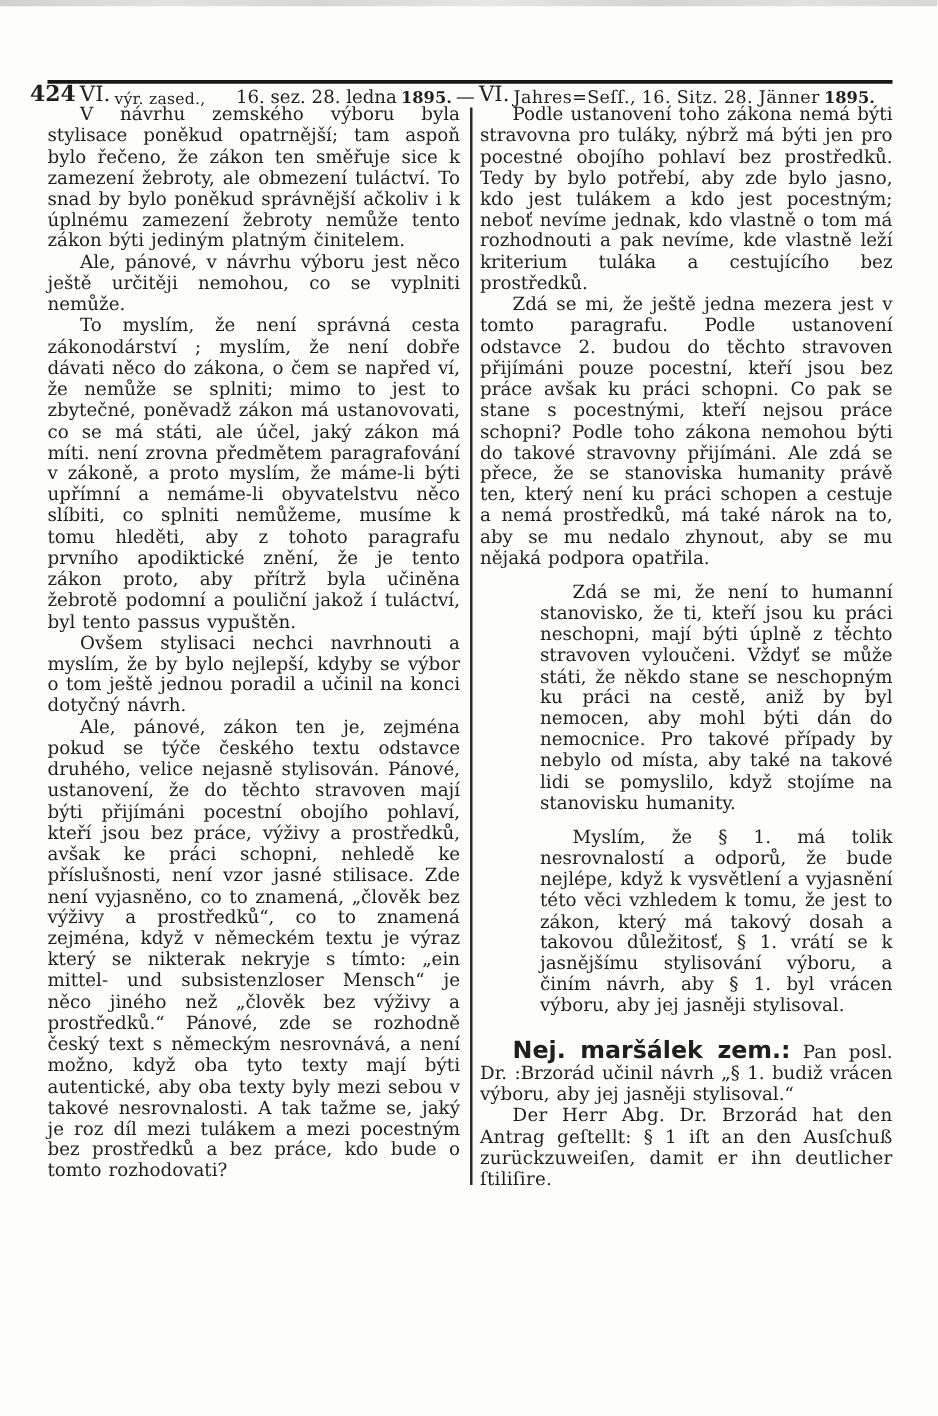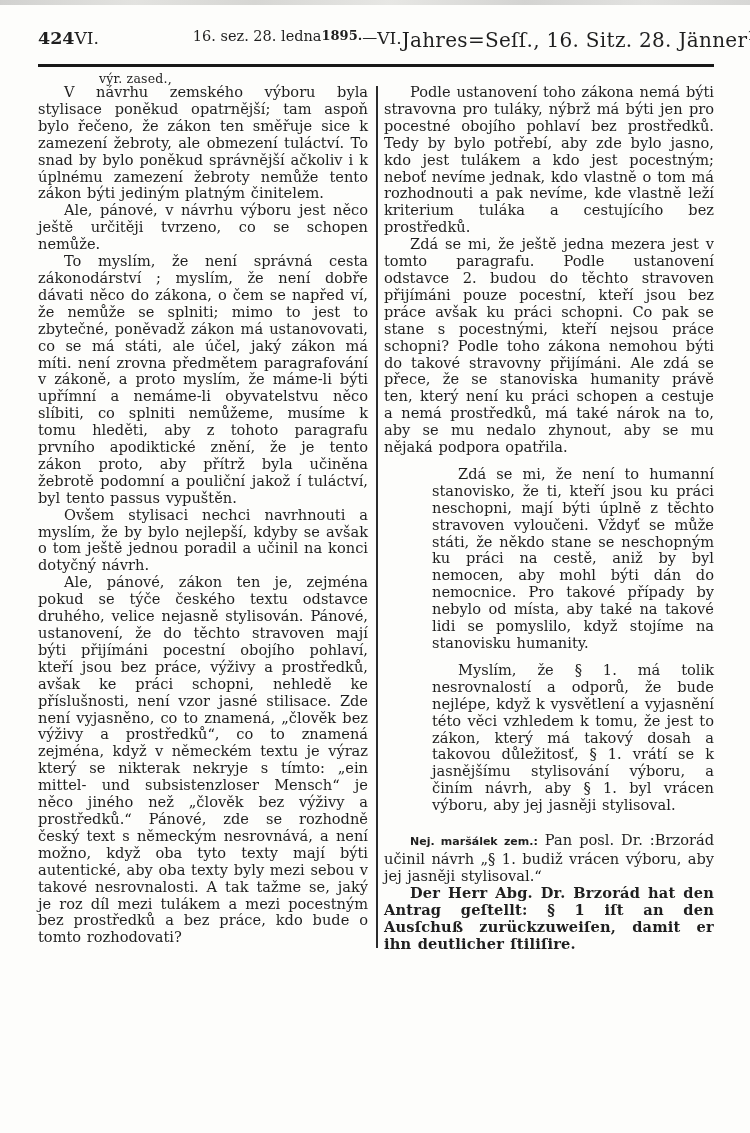--- a/index.html
+++ b/index.html
@@ -12,31 +12,31 @@
   }
   .page { position: relative; width: 750px; height: 1133px; }
 
   .scan-edge-top {
     position: absolute; top: 0; left: 0; right: 0; height: 5px;
     background: linear-gradient(90deg,#c9c9c7 0%,#dededb 18%,#cfcfcc 34%,#e3e3e0 52%,#ccccca 70%,#dddddb 86%,#d0d0ce 100%);
     opacity: .85;
   }
 
   .header {
-    position: absolute; top: 28px; left: 38px; width: 676px;
-    display: flex; align-items: flex-start; justify-content: space-between;
+    position: absolute; top: 28px; left: 24px; width: 676px;
+    display: flex; align-items: flex-end; justify-content: space-between;
     white-space: nowrap;
   }
   .h-num   { font-weight: bold; font-size: 17.5px; }
   .h-sess  { font-weight: normal; font-size: 17px; }
   .h-small { font-size: 12.5px; letter-spacing: .2px; margin-top: 43px; }
   .h-mid   { font-size: 14.5px; margin-left: 21px; }
   .h-year  { font-weight: bold; font-size: 13px; }
   .h-dash  { font-size: 15px; }
-  .h-frak  { font-size: 20px; letter-spacing: .3px; }
+  .h-frak  { font-size: 14px; letter-spacing: .3px; }
 
   .header-rule {
     position: absolute; top: 64px; left: 38px; width: 676px; height: 3px;
     background: #181818;
   }
 
   .columns {
     position: absolute; top: 84px; left: 38px; width: 676px;
     display: flex; align-items: stretch;
   }
@@ -50,23 +50,23 @@
   .divider {
     width: 2px; background: #2c2c2c;
     margin: 2px 6px 4px 8px;
   }
   .para { margin: 0; text-indent: 26px; }
   .para.no-indent { text-indent: 0; }
   .gap-top { margin-top: 10px; margin-left: 48px; }
   .gap-top-lg { margin-top: 18px; }
   .speaker-label {
     font-family: "DejaVu Sans", "Liberation Sans", sans-serif;
-    font-weight: bold; font-size: 11px;
+    font-weight: bold; font-size: 19px;
   }
-  .fraktur { font-weight: bold; letter-spacing: .2px; }
+  .fraktur { font-weight: normal; letter-spacing: .2px; }
   .closing { font-weight: bold; }
 </style>
 </head>
 <body>
 
 <div class="page">
 
   <div class="scan-edge-top"></div>
 
   <div class="header">
@@ -80,23 +80,23 @@
     <span class="h-frak">Jahres=Seſſ., 16. Sitz. 28. Jänner</span>
     <span class="h-year">1895.</span>
   </div>
 
   <div class="header-rule"></div>
 
   <div class="columns">
 
     <div class="col">
       <p class="para">V návrhu zemského výboru byla stylisace poněkud opatrnější; tam aspoň bylo řečeno, že zákon ten směřuje sice k zamezení žebroty, ale obmezení tuláctví. To snad by bylo poněkud správnější ačkoliv i k úplnému zamezení žebroty nemůže tento zákon býti jediným platným činitelem.</p>
-      <p class="para">Ale, pánové, v návrhu výboru jest něco ještě určitěji tvrzeno, co se schopen nemůže.</p>
+      <p class="para">Ale, pánové, v návrhu výboru jest něco ještě určitěji nemohou, co se vyplniti nemůže.</p>
       <p class="para">To myslím, že není správná cesta zákonodárství ; myslím, že není dobře dávati něco do zákona, o čem se napřed ví, že nemůže se splniti; mimo to jest to zbytečné, poněvadž zákon má ustanovovati, co se má státi, ale účel, jaký zákon má míti. není zrovna předmětem paragrafování v zákoně, a proto myslím, že máme-li býti upřímní a nemáme-li obyvatelstvu něco slíbiti, co splniti nemůžeme, musíme k tomu hleděti, aby z tohoto paragrafu prvního apodiktické znění, že je tento zákon proto, aby přítrž byla učiněna žebrotě podomní a pouliční jakož í tuláctví, byl tento passus vypuštěn.</p>
-      <p class="para">Ovšem stylisaci nechci navrhnouti a myslím, že by bylo nejlepší, kdyby se avšak o tom ještě jednou poradil a učinil na konci dotyčný návrh.</p>
+      <p class="para">Ovšem stylisaci nechci navrhnouti a myslím, že by bylo nejlepší, kdyby se výbor o tom ještě jednou poradil a učinil na konci dotyčný návrh.</p>
       <p class="para">Ale, pánové, zákon ten je, zejména pokud se týče českého textu odstavce druhého, velice nejasně stylisován. Pánové, ustanovení, že do těchto stravoven mají býti přijímáni pocestní obojího pohlaví, kteří jsou bez práce, výživy a prostředků, avšak ke práci schopni, nehledě ke příslušnosti, není vzor jasné stilisace. Zde není vyjasněno, co to znamená, „člověk bez výživy a prostředků“, co to znamená zejména, když v německém textu je výraz který se nikterak nekryje s tímto: „ein mittel- und subsistenzloser Mensch“ je něco jiného než „člověk bez výživy a prostředků.“ Pánové, zde se rozhodně český text s německým nesrovnává, a není možno, když oba tyto texty mají býti autentické, aby oba texty byly mezi sebou v takové nesrovnalosti. A tak tažme se, jaký je roz díl mezi tulákem a mezi pocestným bez prostředků a bez práce, kdo bude o tomto rozhodovati?</p>
     </div>
 
     <div class="divider"></div>
 
     <div class="col">
       <p class="para">Podle ustanovení toho zákona nemá býti stravovna pro tuláky, nýbrž má býti jen pro pocestné obojího pohlaví bez prostředků. Tedy by bylo potřebí, aby zde bylo jasno, kdo jest tulákem a kdo jest pocestným; neboť nevíme jednak, kdo vlastně o tom má rozhodnouti a pak nevíme, kde vlastně leží kriterium tuláka a cestujícího bez prostředků.</p>
       <p class="para">Zdá se mi, že ještě jedna mezera jest v tomto paragrafu. Podle ustanovení odstavce 2. budou do těchto stravoven přijímáni pouze pocestní, kteří jsou bez práce avšak ku práci schopni. Co pak se stane s pocestnými, kteří nejsou práce schopni? Podle toho zákona nemohou býti do takové stravovny přijímáni. Ale zdá se přece, že se stanoviska humanity právě ten, který není ku práci schopen a cestuje a nemá prostředků, má také nárok na to, aby se mu nedalo zhynout, aby se mu nějaká podpora opatřila.</p>
       <p class="para gap-top">Zdá se mi, že není to humanní stanovisko, že ti, kteří jsou ku práci neschopni, mají býti úplně z těchto stravoven vyloučeni. Vždyť se může státi, že někdo stane se neschopným ku práci na cestě, aniž by byl nemocen, aby mohl býti dán do nemocnice. Pro takové případy by nebylo od místa, aby také na takové lidi se pomyslilo, když stojíme na stanovisku humanity.</p>
       <p class="para gap-top">Myslím, že § 1. má tolik nesrovnalostí a odporů, že bude nejlépe, když k vysvětlení a vyjasnění této věci vzhledem k tomu, že jest to zákon, který má takový dosah a takovou důležitosť, § 1. vrátí se k jasnějšímu stylisování výboru, a činím návrh, aby § 1. byl vrácen výboru, aby jej jasněji stylisoval.</p>

